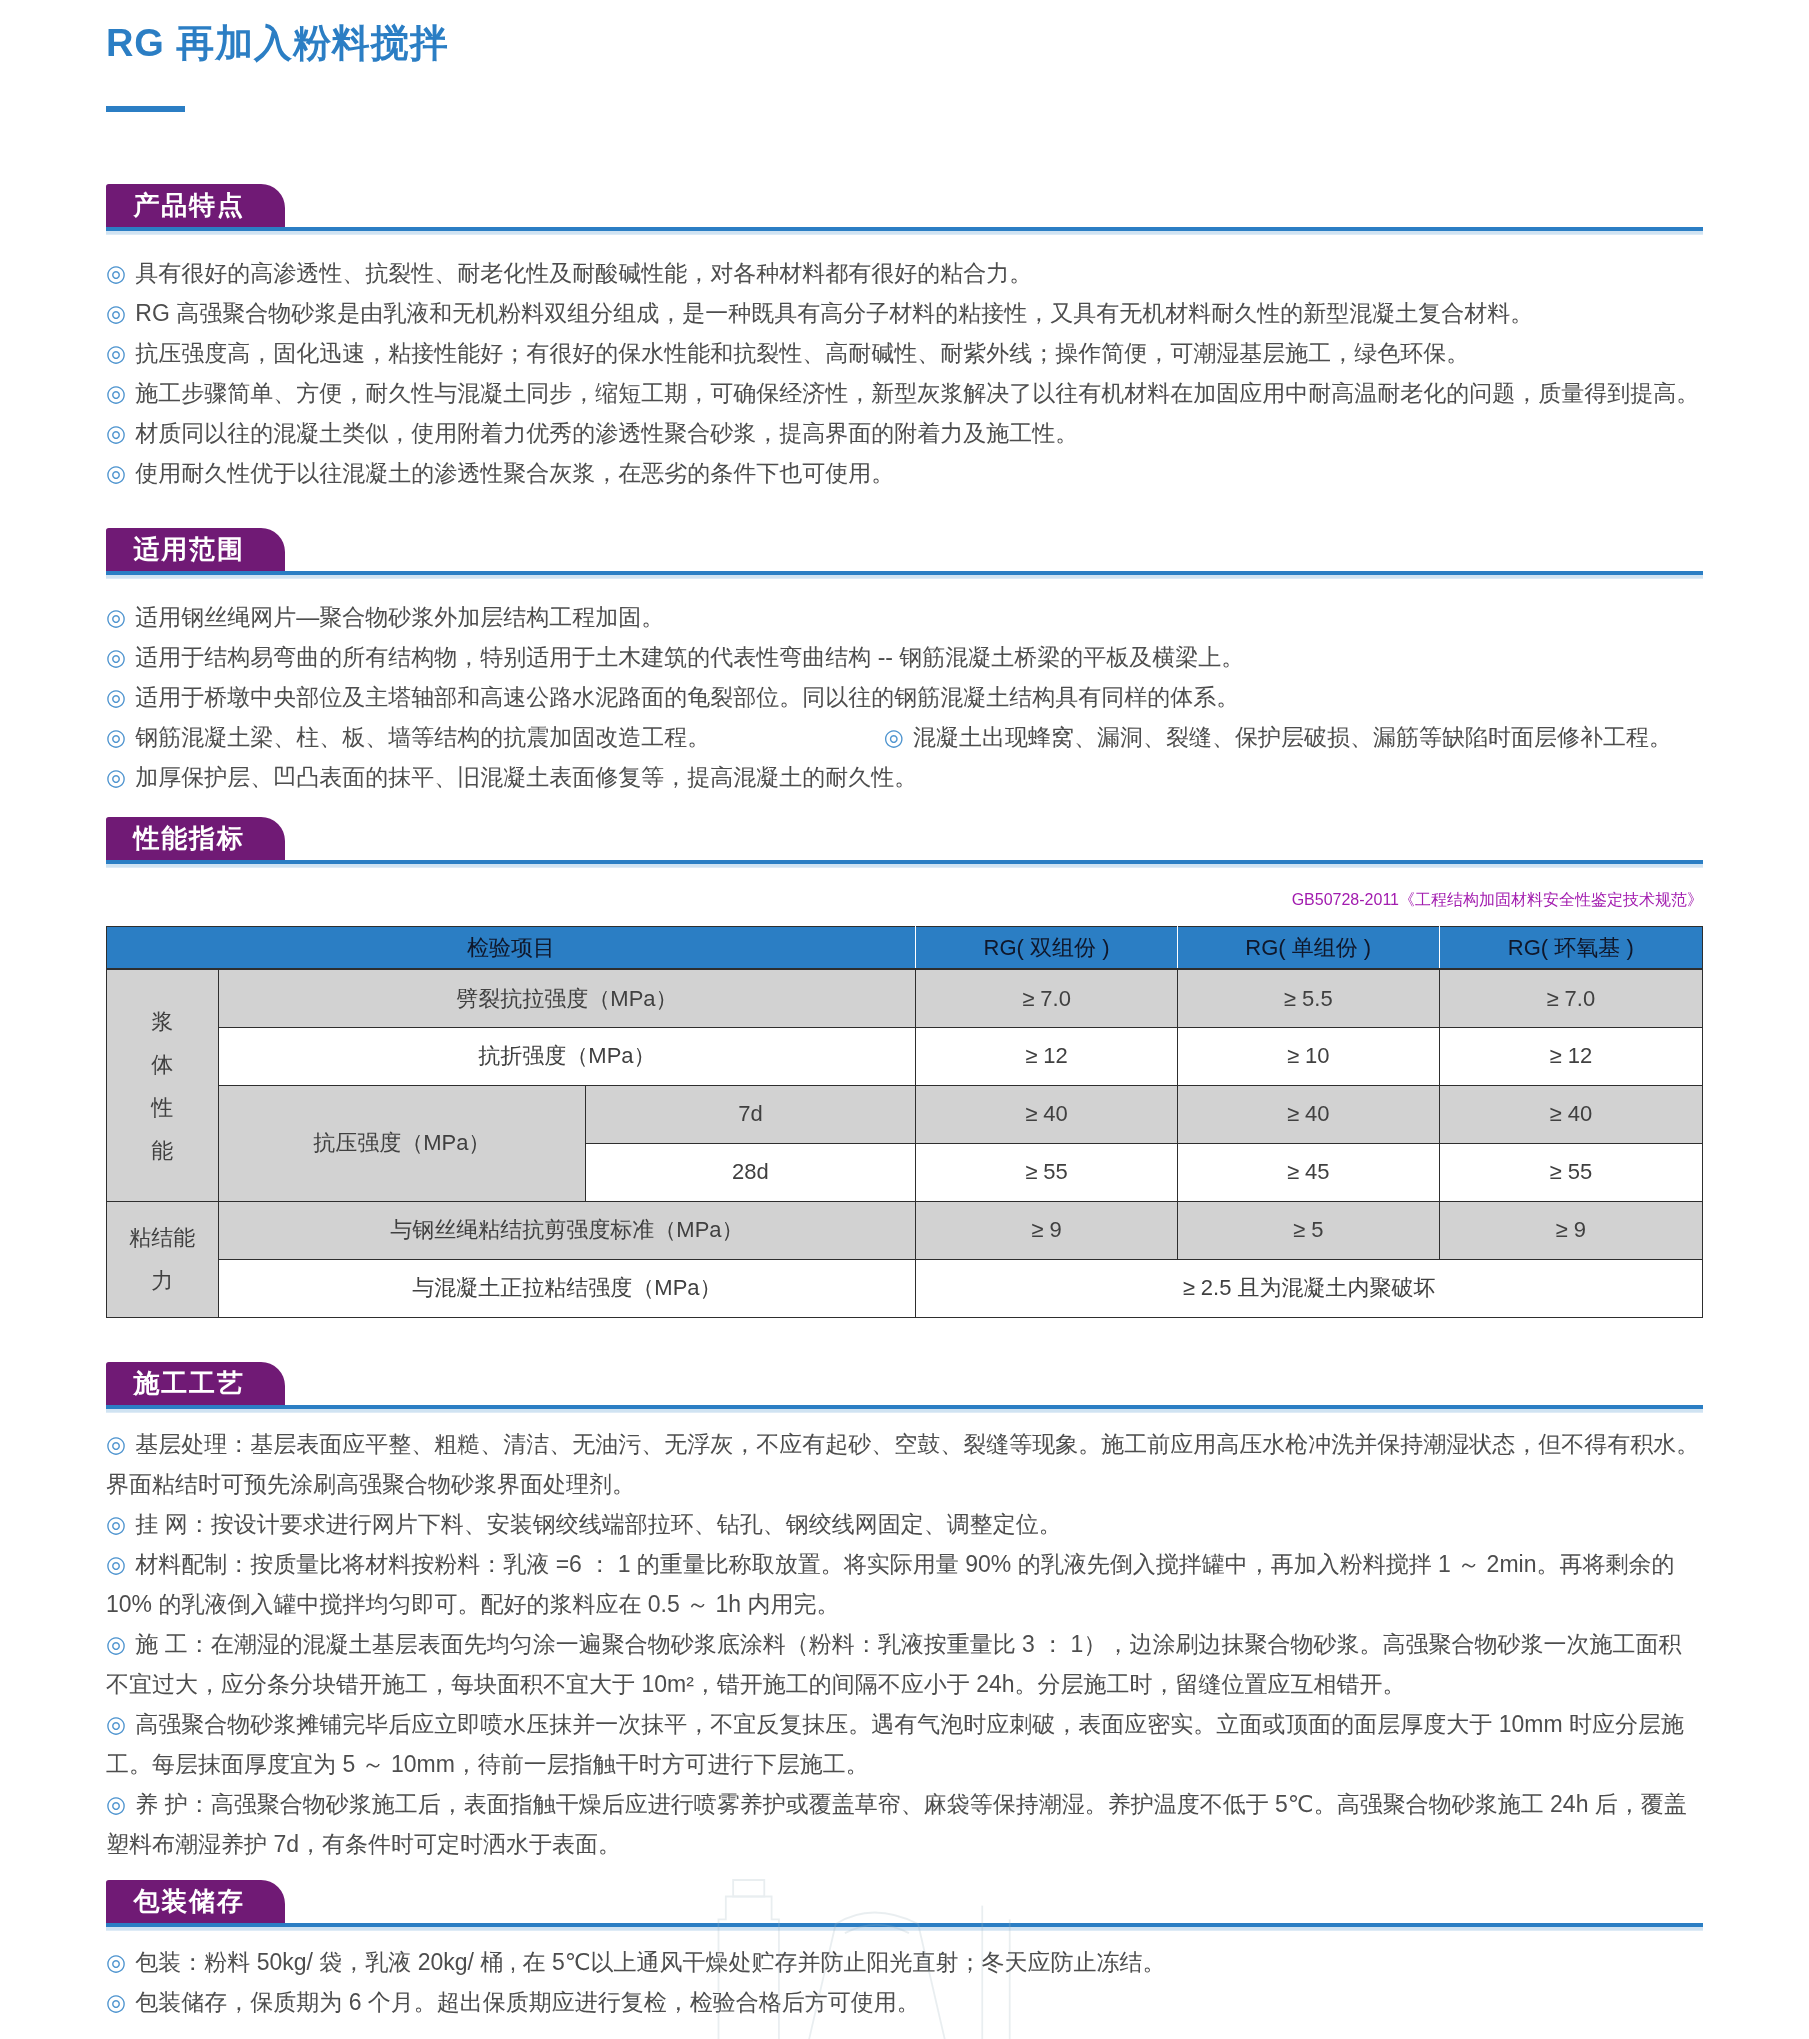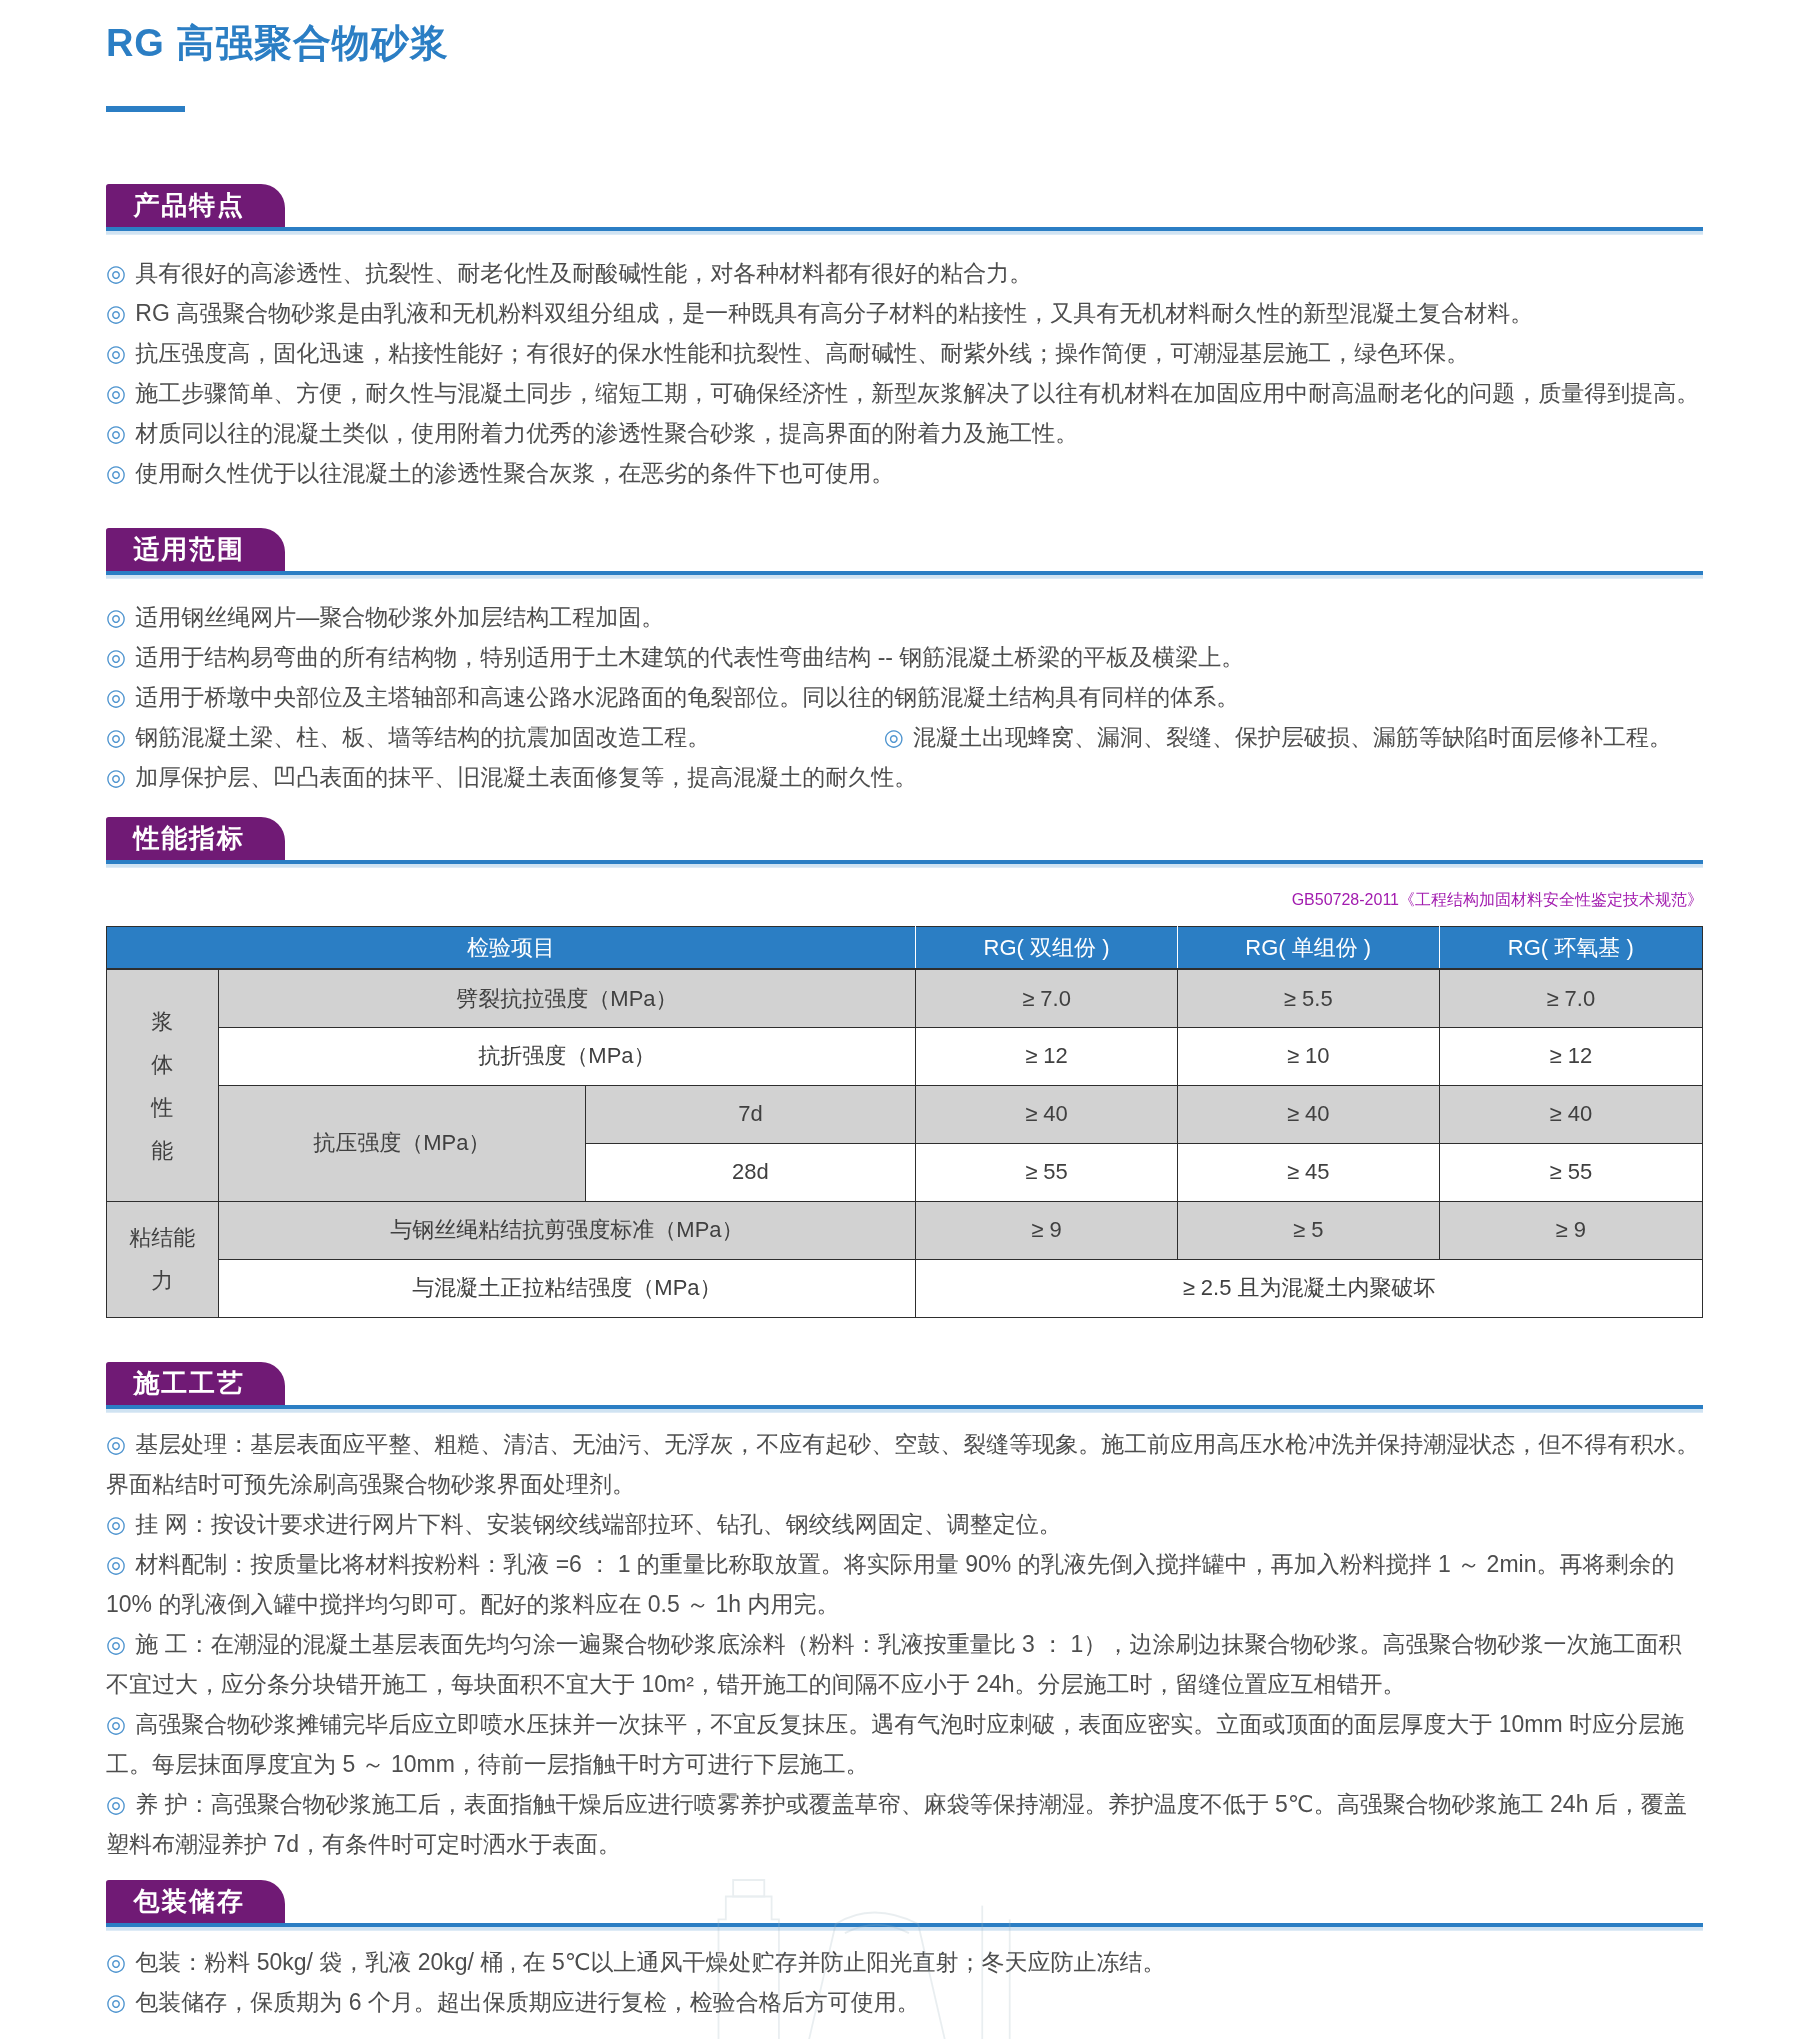--- a/index.html
+++ b/index.html
@@ -73,21 +73,21 @@
   table.perf {
     width:100%;
     border-collapse:collapse;
     border:1.8px solid #2e2e2e;
     font-size:22px;
     color:#404040;
     table-layout:fixed;
   }
   table.perf th {
     background:#2b7ec4;
-    color:#ffffff;
+    color:#0f172a;
     font-weight:normal;
     height:43px;
     border-right:1.8px solid #ffffff;
     border-bottom:2.8px solid #2e2e2e;
     padding:0;
   }
   table.perf th:last-child { border-right:none; }
   table.perf td {
     border:1.8px solid #2e2e2e;
     text-align:center;
@@ -108,21 +108,21 @@
     top:1869px;
     opacity:0.22;
     pointer-events:none;
   }
 </style>
 </head>
 <body>
 
 <div class="page">
 
-  <h1 class="doc-title">RG 高强聚合物砂浆</h1>
+  <h1 class="doc-title">RG 再加入粉料搅拌</h1>
   <div class="title-underline"></div>
 
   <div class="section">
     <div class="section-header mt-features">
       <span class="badge">产品特点</span>
     </div>
     <div class="bullets">
       <p class="bullet"><span class="mk">◎</span><span>具有很好的高渗透性、抗裂性、耐老化性及耐酸碱性能，对各种材料都有很好的粘合力。</span></p>
       <p class="bullet"><span class="mk">◎</span><span>RG 高强聚合物砂浆是由乳液和无机粉料双组分组成，是一种既具有高分子材料的粘接性，又具有无机材料耐久性的新型混凝土复合材料。</span></p>
       <p class="bullet"><span class="mk">◎</span><span>抗压强度高，固化迅速，粘接性能好；有很好的保水性能和抗裂性、高耐碱性、耐紫外线；操作简便，可潮湿基层施工，绿色环保。</span></p>

